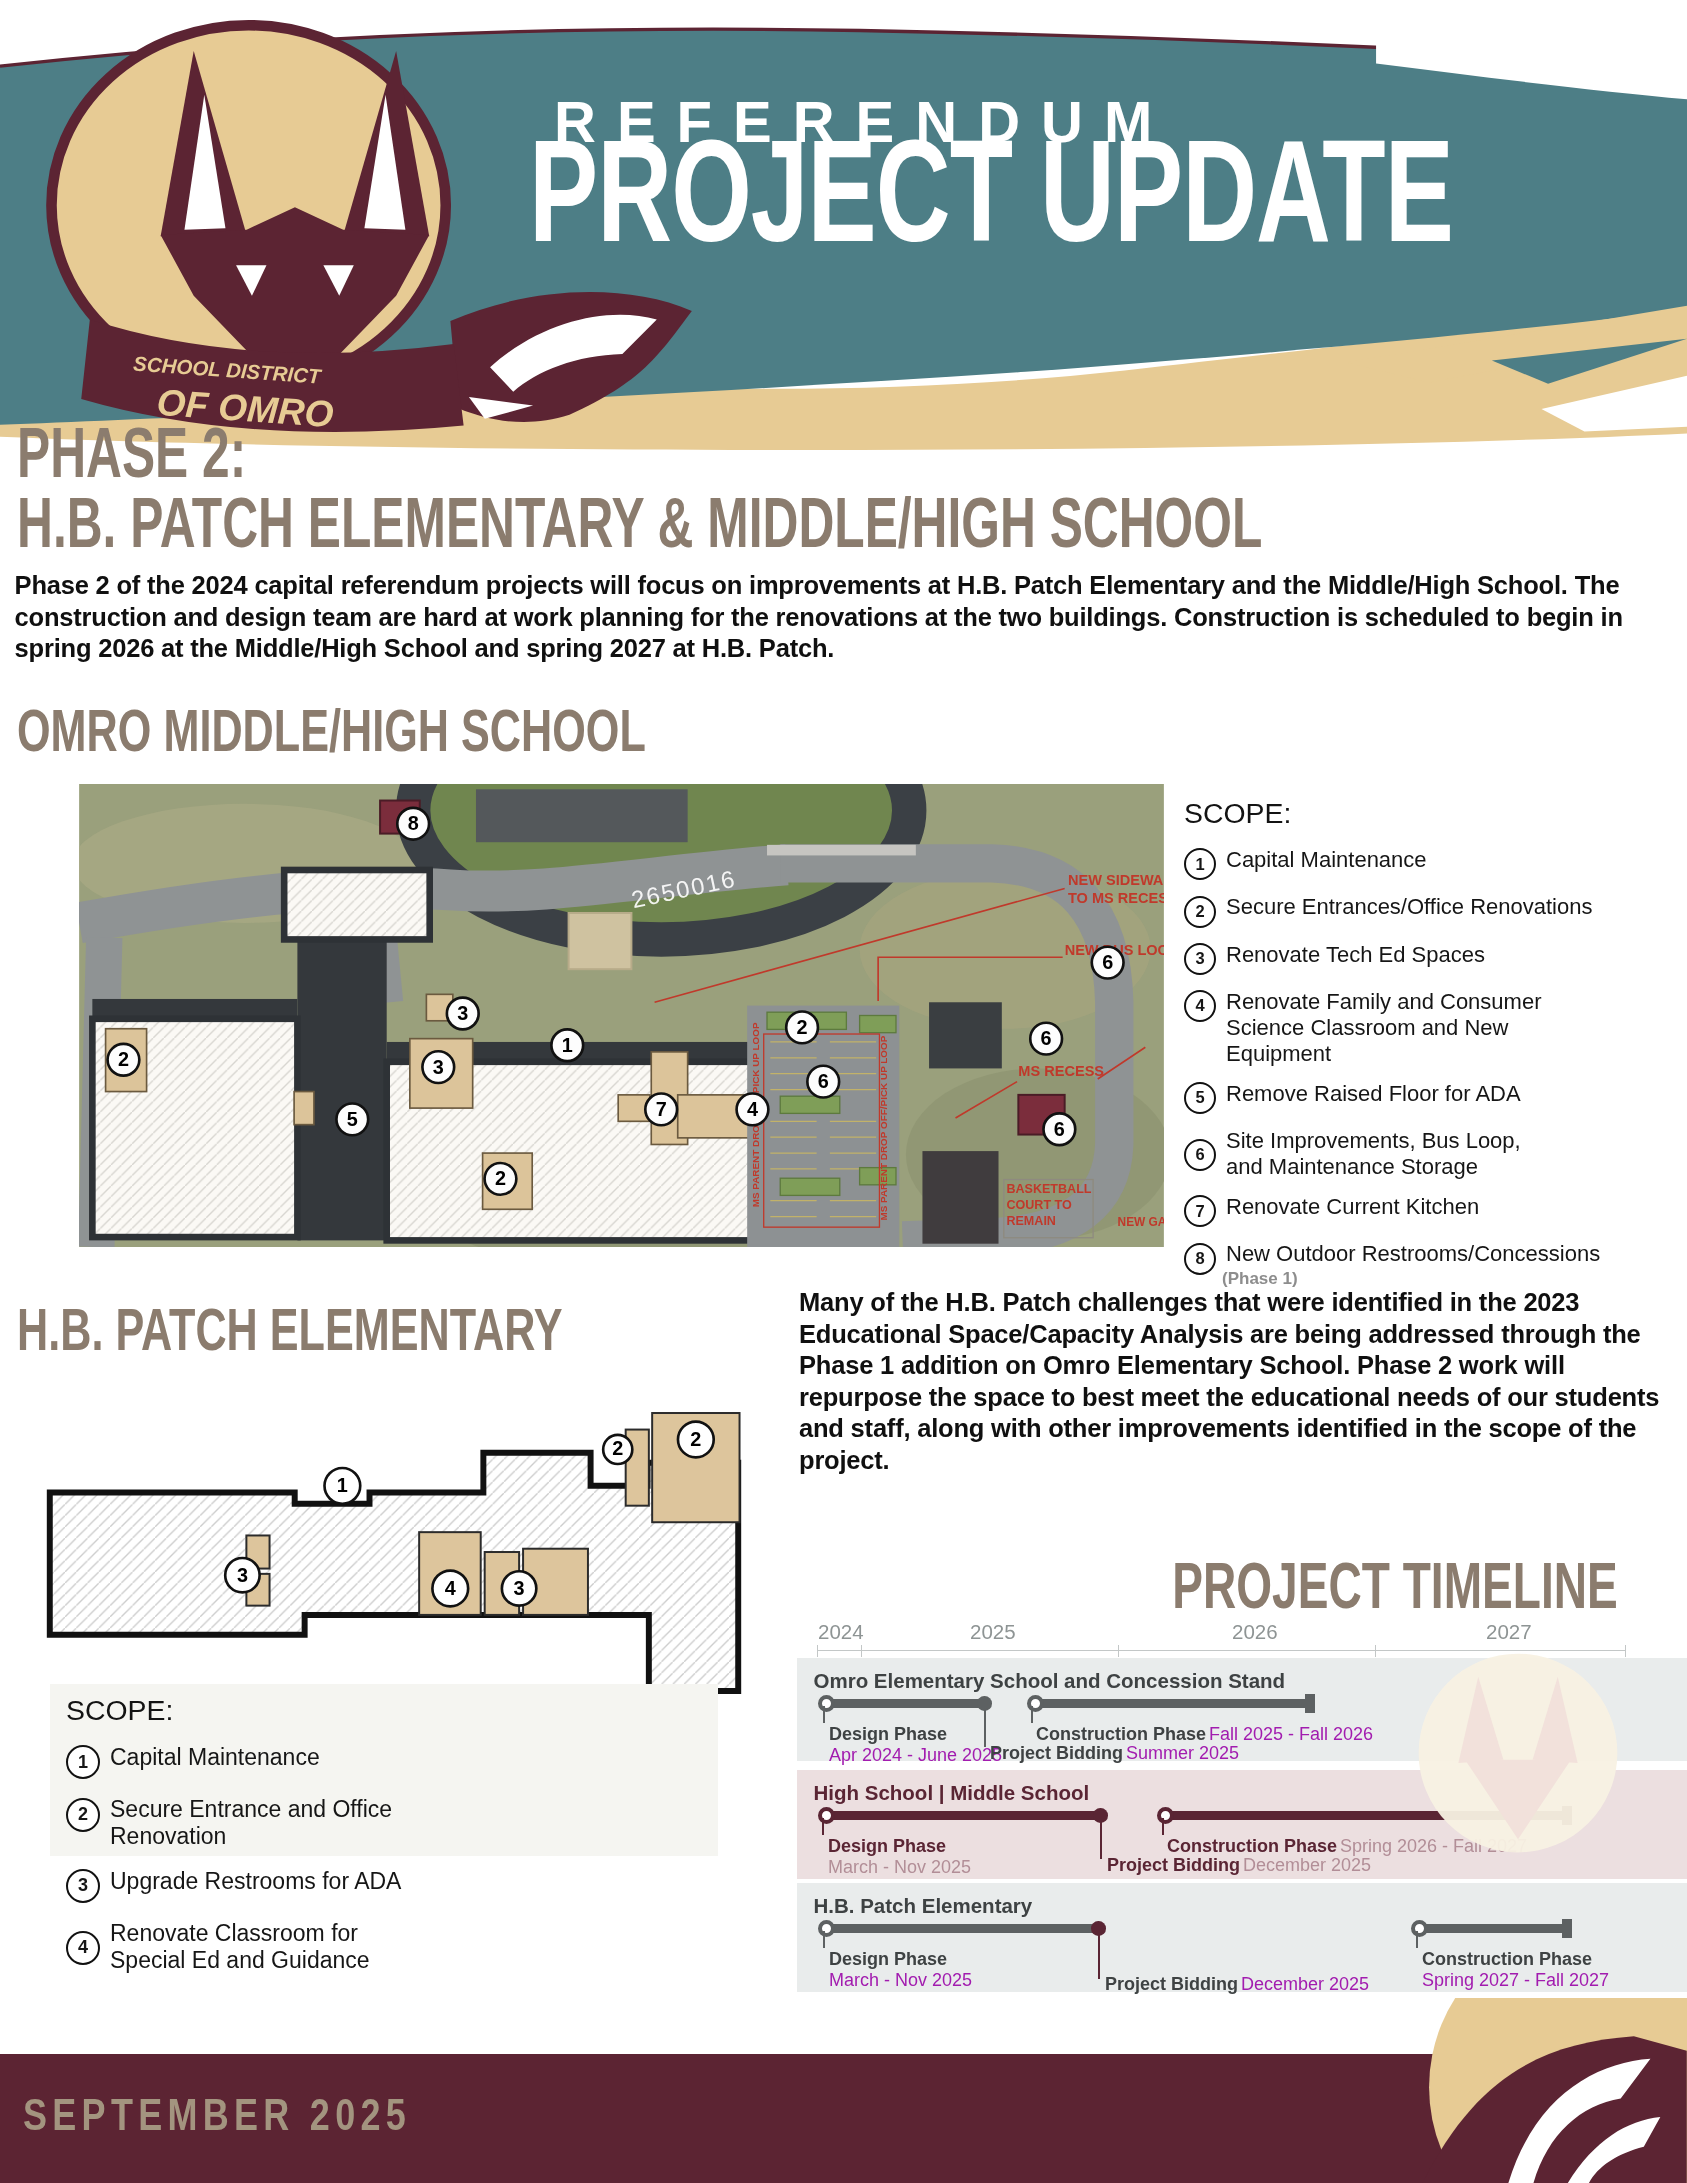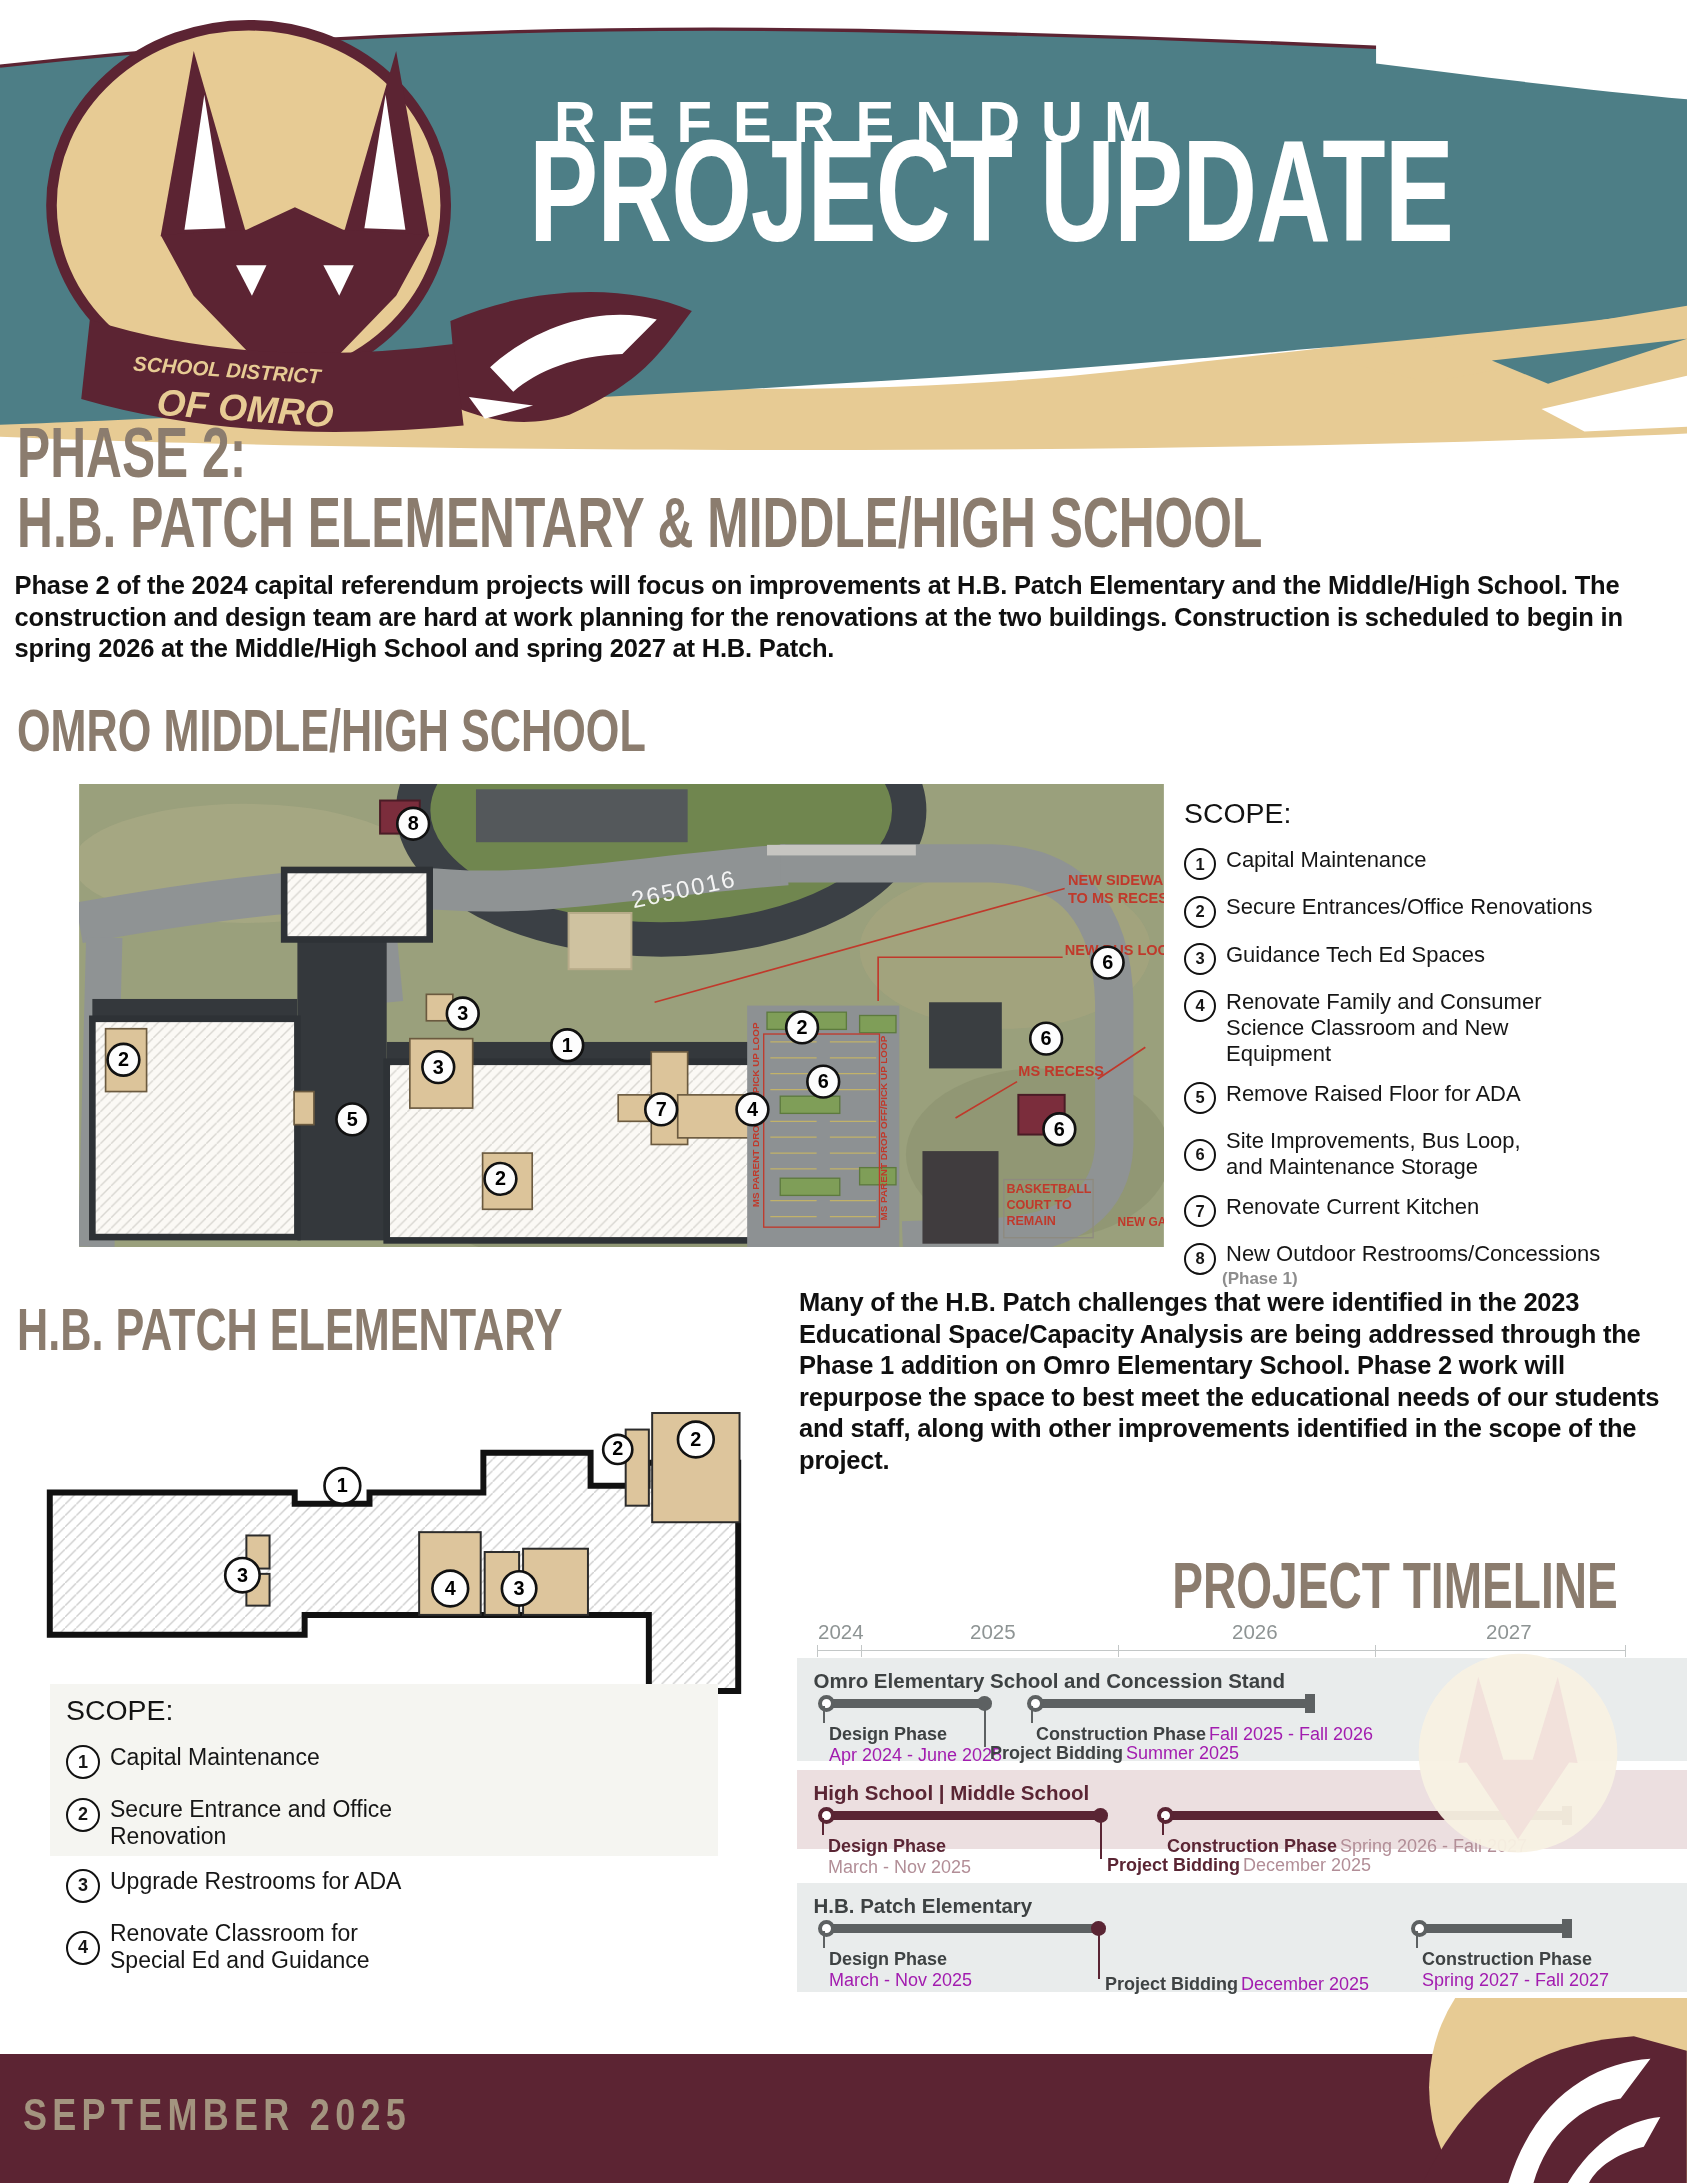--- a/index.html
+++ b/index.html
@@ -264,21 +264,21 @@
       <li>
           <span class="num">1</span>
           <span>Capital Maintenance</span>
         </li>
       <li>
           <span class="num">2</span>
           <span>Secure Entrances/Office Renovations</span>
         </li>
       <li>
           <span class="num">3</span>
-          <span>Guidance Tech Ed Spaces</span>
+          <span>Renovate Tech Ed Spaces</span>
         </li>
       <li>
           <span class="num">4</span>
           <span style="max-width:344px">Renovate Family and Consumer Science Classroom and New Equipment</span>
         </li>
       <li>
           <span class="num">5</span>
           <span>Remove Raised Floor for ADA</span>
         </li>
       <li class="center">
@@ -400,21 +400,21 @@
       <div class="sqcap g-bar" style="left:508px;"></div>
       <div class="stem g-bar" style="left:26px;top:48px;height:17px;"></div>
       <div class="stem g-bar" style="left:234px;top:48px;height:17px;"></div>
       <div class="stem g-bar" style="left:187px;top:48px;height:41px;"></div>
       <div class="lbl pl g-bold" style="left:32px;top:66px;">Design Phase</div>
       <div class="lbl pd g-lt" style="left:32px;top:87px;">Apr 2024 - June 2025</div>
       <div class="lbl" style="left:239px;top:66px;"><span class="pl g-bold">Construction Phase</span> <span class="pd g-lt">Fall 2025 - Fall 2026</span></div>
       <div class="lbl" style="left:193px;top:85px;"><span class="pl g-bold">Project Bidding</span> <span class="pd g-lt">Summer 2025</span></div>
     </div>
 
-    <div class="tl-row row-m" style="top:150px;height:79px;">
+    <div class="tl-row row-m" style="top:150px;height:109px;">
       <div class="tl-title m-bold">High School | Middle School</div>
       <div class="bar m-bar" style="left:26px;width:277px;"></div>
       <div class="ring" style="left:20.5px;border-color:#5a2534;"></div>
       <div class="dot m-bar" style="left:296px;"></div>
       <div class="bar m-bar" style="left:365px;width:404px;"></div>
       <div class="ring" style="left:360px;border-color:#5a2534;"></div>
       <div class="sqcap m-bar" style="left:765px;"></div>
       <div class="stem m-bar" style="left:25px;top:48px;height:17px;"></div>
       <div class="stem m-bar" style="left:365px;top:48px;height:17px;"></div>
       <div class="stem m-bar" style="left:303px;top:48px;height:41px;"></div>

